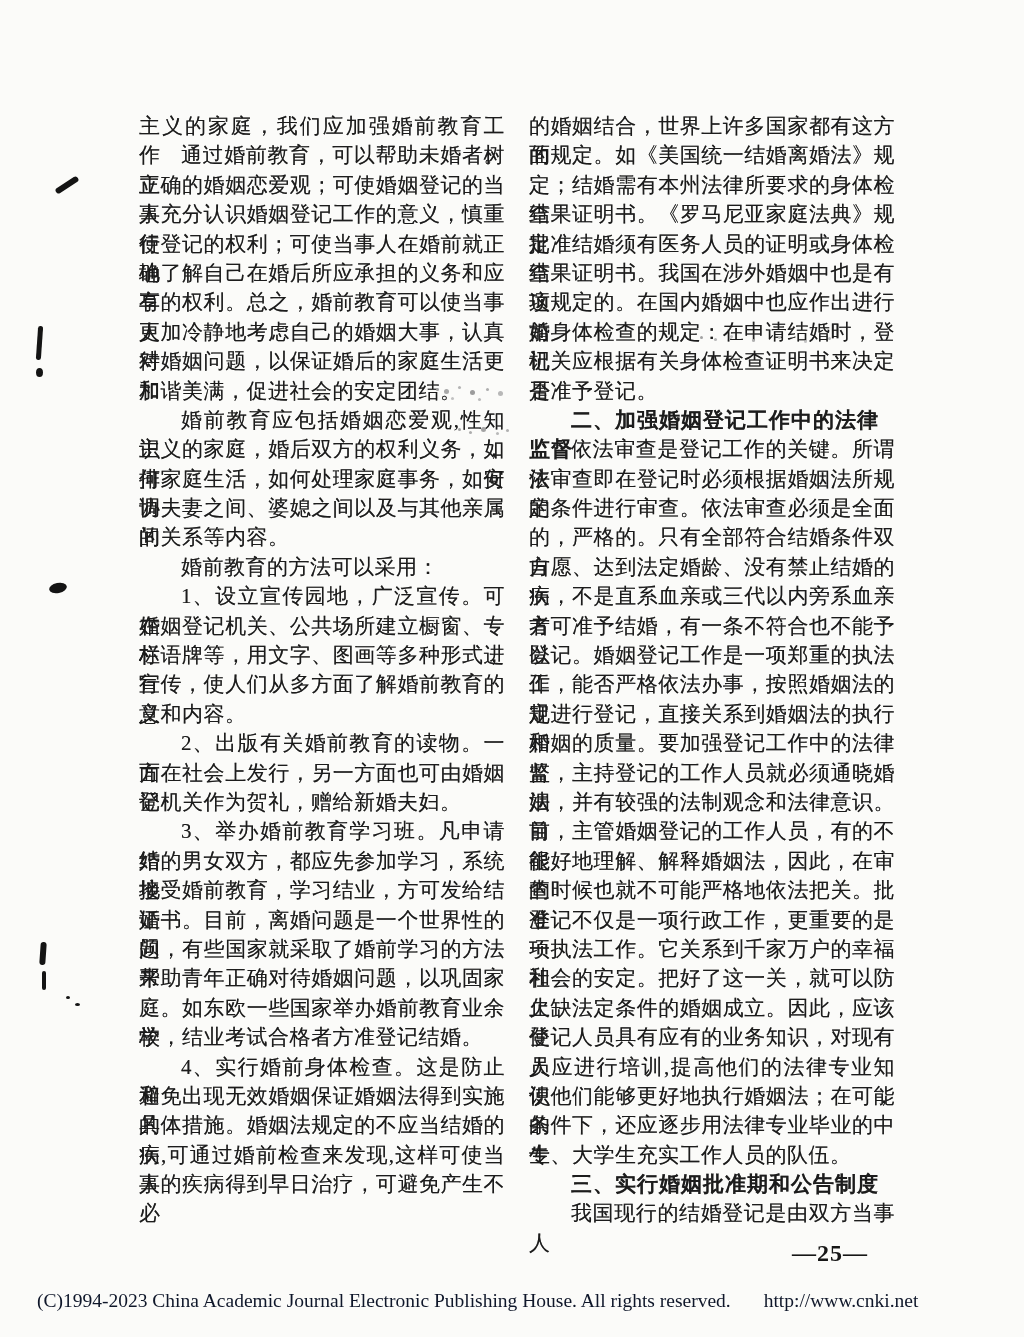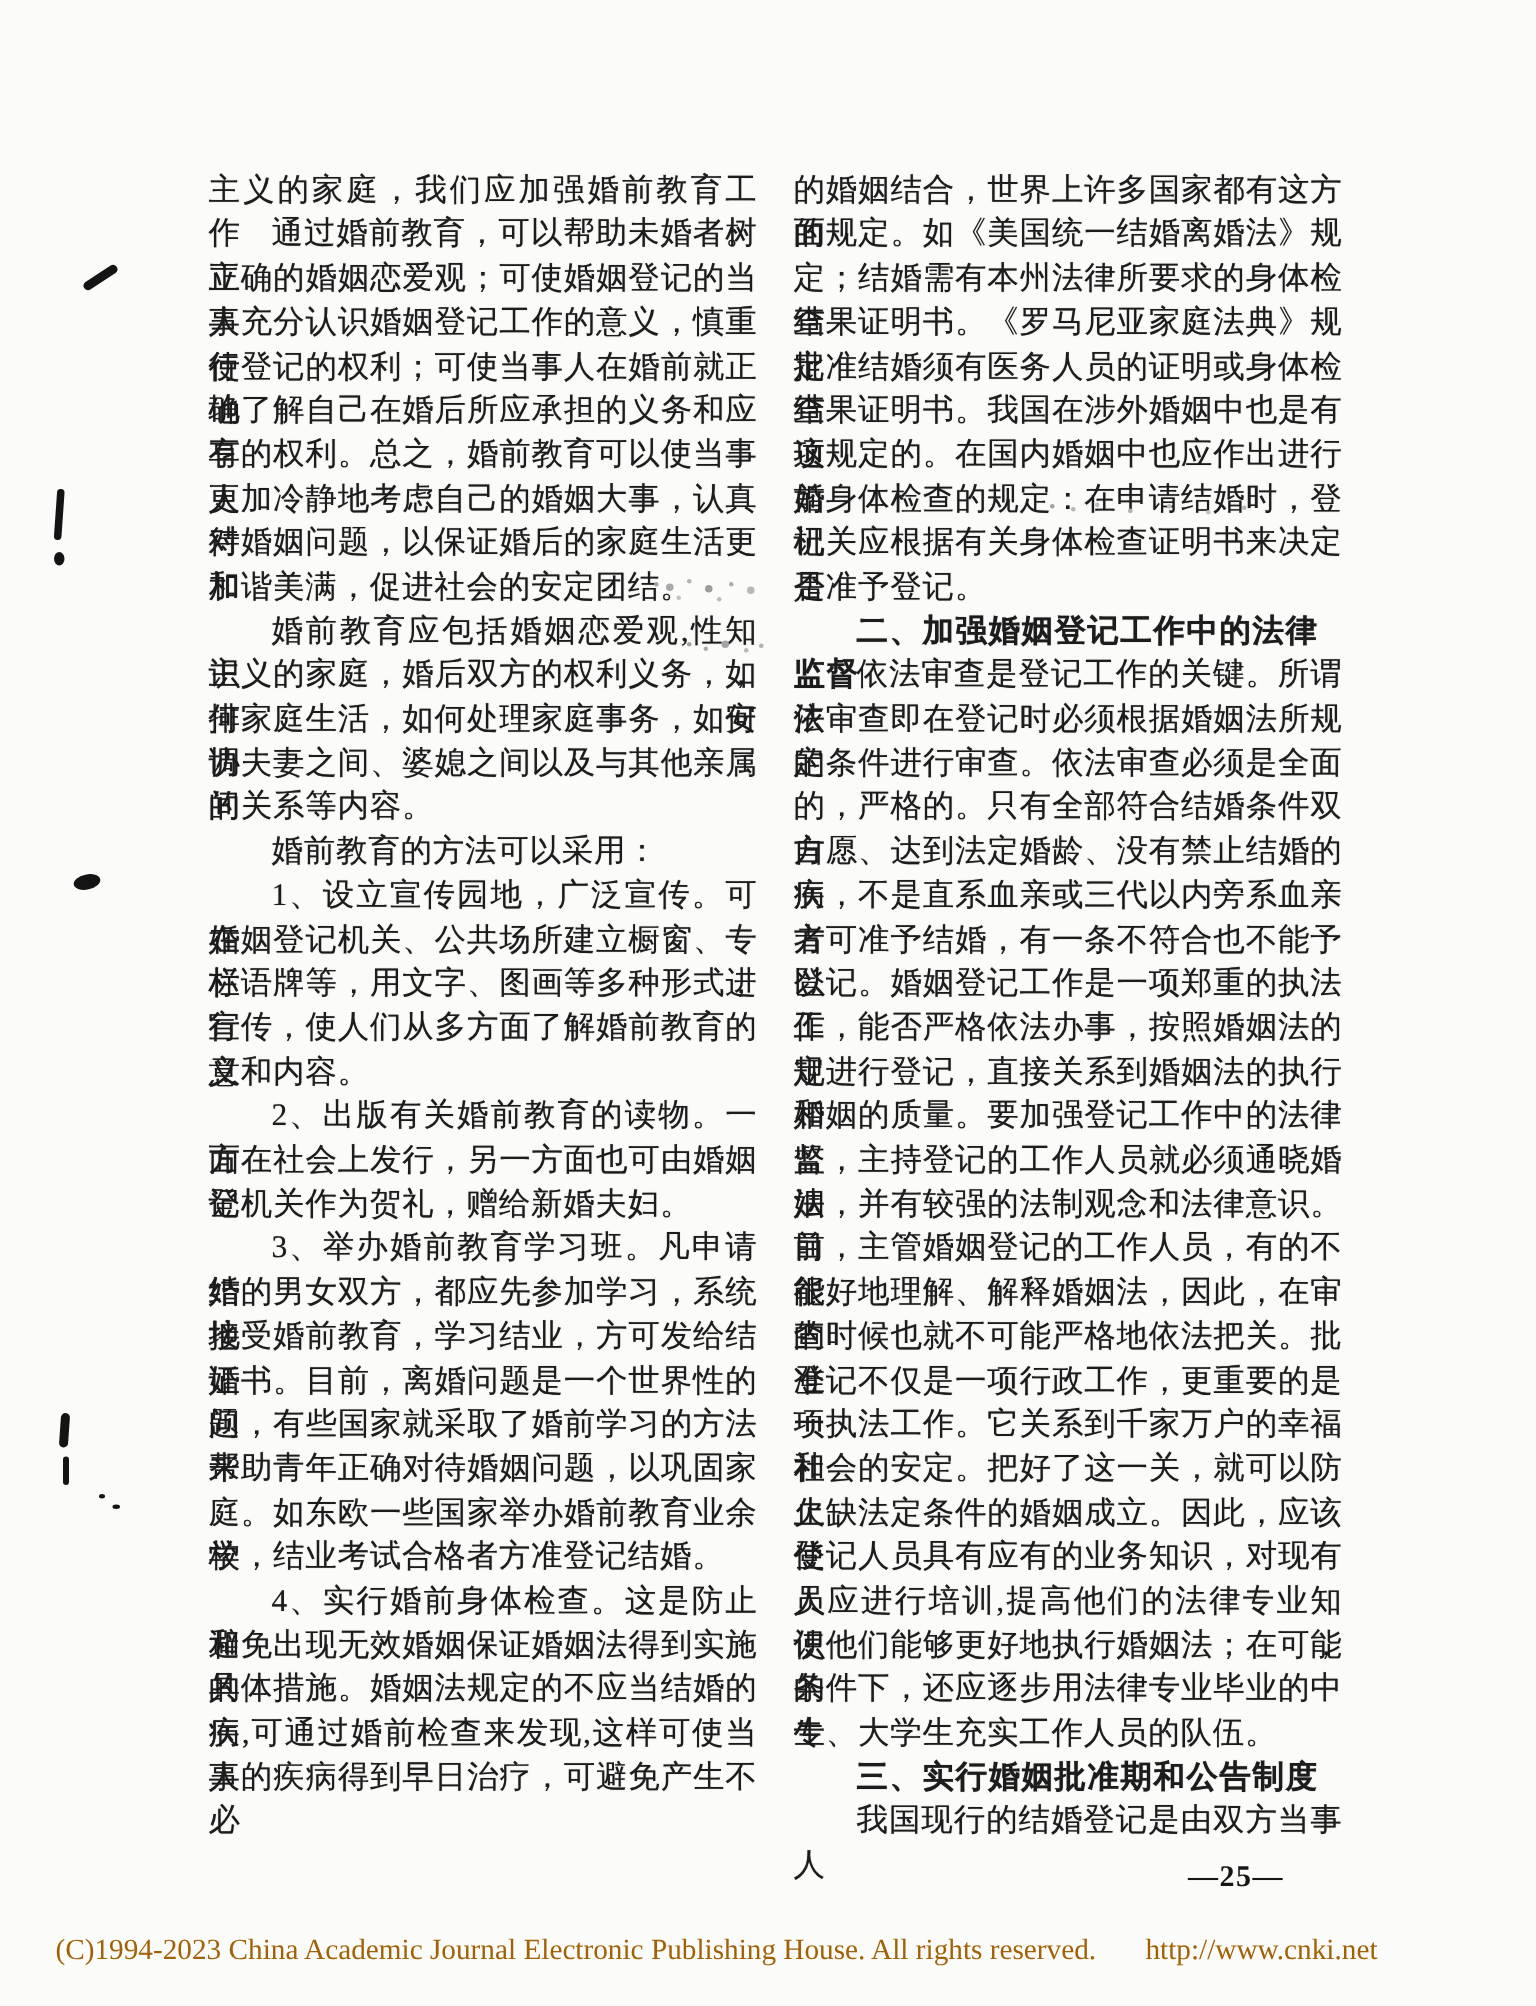--- a/index.html
+++ b/index.html
@@ -28,31 +28,31 @@
     text-align-last: justify;
     text-shadow: 0 0 0.6px rgba(10,10,10,0.55);
   }
   .line.end { text-align: left; text-align-last: left; }
   .line.indent { text-indent: 2em; }
   .line.bold { font-weight: bold; letter-spacing: 1px; }
   .page-number {
     position: absolute;
     left: 792px;
     top: 1240px;
-    font-size: 20px;
+    font-size: 24px;
     font-weight: bold;
     letter-spacing: 1px;
     color: #161616;
   }
   .footer {
     position: absolute;
     left: 37px;
     top: 1290px;
     font-size: 19.5px;
-    color: #a16207;
+    color: #0f172a;
     white-space: nowrap;
   }
   .footer .url { margin-left: 28px; }
   
   .ink { position: absolute; background: #141414; }
   .ink.slash   { left: 54px;  top: 182px; width: 26px; height: 6px;  border-radius: 3px; transform: rotate(-33deg); }
   .ink.squig   { left: 37px;  top: 326px; width: 5px;  height: 34px; border-radius: 3px; transform: rotate(4deg); }
   .ink.dot1    { left: 36px;  top: 368px; width: 7px;  height: 9px;  border-radius: 50%; }
   .ink.blob    { left: 49px;  top: 583px; width: 18px; height: 10px; border-radius: 50%; transform: rotate(-12deg); }
   .ink.stroke1 { left: 40px;  top: 942px; width: 6px;  height: 23px; border-radius: 3px; transform: rotate(4deg); }

